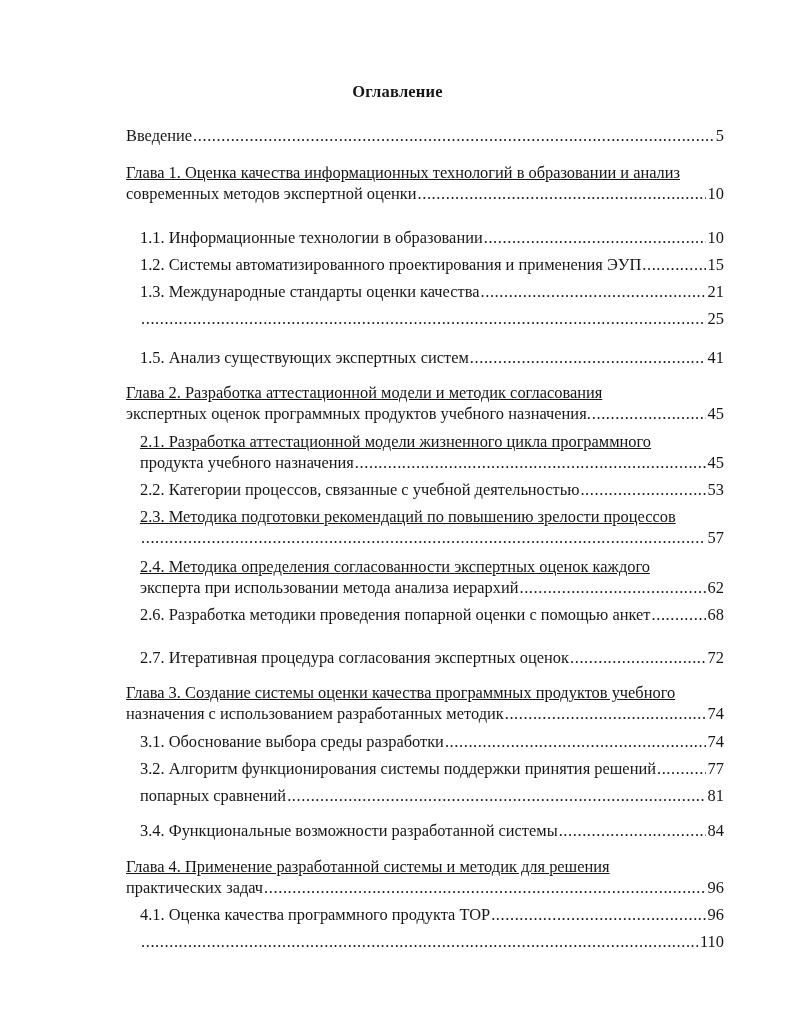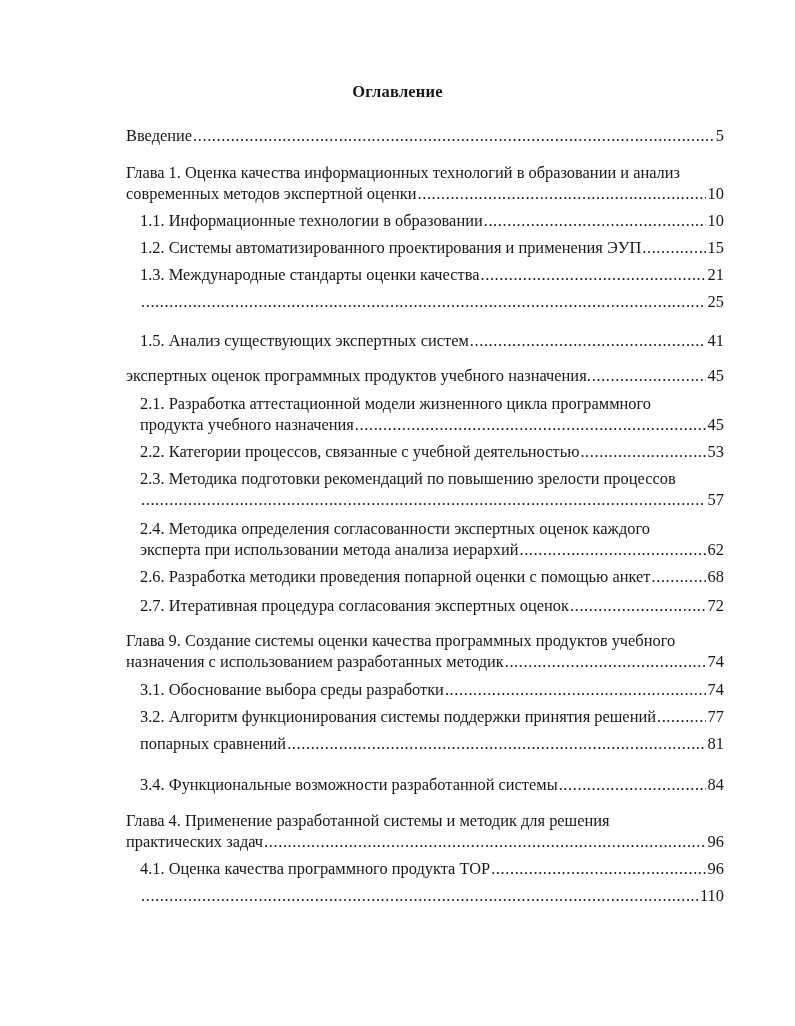--- a/index.html
+++ b/index.html
@@ -20,21 +20,21 @@
     .line { display: flex; align-items: baseline; white-space: nowrap; justify-content: center; }
     .line .txt { flex: 0 0 auto; }
     .line .dots {
       flex: 1 1 auto; overflow: hidden; white-space: nowrap; margin: 0 2px 0 1px;
       letter-spacing: 0.6px;
     }
     .line .dots::before {
       content: "..................................................................................................................................................................................................................";
     }
     .line .pg { flex: 0 0 auto; text-align: right; }
-    .first-line { white-space: nowrap; }
+    .first-line { white-space: nowrap; text-decoration: underline; }
   </style>
 </head>
 <body>
 
 <div class="page">
   <div class="title">Оглавление</div>
   <div class="toc" id="toc">
       <div class="entry chapter" style="margin-top: 0px;">
         <div class="line">
           <span class="txt">Введение</span>
@@ -43,21 +43,21 @@
         </div>
       </div>
       <div class="entry chapter" style="margin-top: 16px;">
         <div class="first-line">Глава 1. Оценка качества информационных технологий в образовании и анализ</div>
         <div class="line">
           <span class="txt">современных методов экспертной оценки</span>
           <span class="dots"></span>
           <span class="pg">10</span>
         </div>
       </div>
-      <div class="entry section" style="margin-top: 6px;">
+      <div class="entry section" style="margin-top: 23px;">
         <div class="line">
           <span class="txt">1.1. Информационные технологии в образовании</span>
           <span class="dots"></span>
           <span class="pg">10</span>
         </div>
       </div>
       <div class="entry section" style="margin-top: 6px;">
         <div class="line">
           <span class="txt">1.2. Системы автоматизированного проектирования и применения ЭУП</span>
           <span class="dots"></span>
@@ -78,20 +78,21 @@
         </div>
       </div>
       <div class="entry section" style="margin-top: 18px;">
         <div class="line">
           <span class="txt">1.5. Анализ существующих экспертных систем</span>
           <span class="dots"></span>
           <span class="pg">41</span>
         </div>
       </div>
       <div class="entry chapter" style="margin-top: 14px;">
+        <div class="first-line">Глава 2. Разработка аттестационной модели и методик согласования</div>
         <div class="line">
           <span class="txt">экспертных оценок программных продуктов учебного назначения.</span>
           <span class="dots"></span>
           <span class="pg">45</span>
         </div>
       </div>
       <div class="entry section" style="margin-top: 7px;">
         <div class="first-line">2.1. Разработка аттестационной модели жизненного цикла программного</div>
         <div class="line">
           <span class="txt">продукта учебного назначения</span>
@@ -122,29 +123,29 @@
           <span class="pg">62</span>
         </div>
       </div>
       <div class="entry section" style="margin-top: 6px;">
         <div class="line">
           <span class="txt">2.6. Разработка методики проведения попарной оценки с помощью анкет</span>
           <span class="dots"></span>
           <span class="pg">68</span>
         </div>
       </div>
-      <div class="entry section" style="margin-top: 8px;">
+      <div class="entry section" style="margin-top: 22px;">
         <div class="line">
           <span class="txt">2.7. Итеративная процедура согласования экспертных оценок</span>
           <span class="dots"></span>
           <span class="pg">72</span>
         </div>
       </div>
       <div class="entry chapter" style="margin-top: 14px;">
-        <div class="first-line">Глава 9. Создание системы оценки качества программных продуктов учебного</div>
+        <div class="first-line">Глава 3. Создание системы оценки качества программных продуктов учебного</div>
         <div class="line">
           <span class="txt">назначения с использованием разработанных методик</span>
           <span class="dots"></span>
           <span class="pg">74</span>
         </div>
       </div>
       <div class="entry section" style="margin-top: 7px;">
         <div class="line">
           <span class="txt">3.1. Обоснование выбора среды разработки</span>
           <span class="dots"></span>
@@ -158,21 +159,21 @@
           <span class="pg">77</span>
         </div>
       </div>
       <div class="entry section" style="margin-top: 6px;">
         <div class="line">
           <span class="txt">попарных сравнений</span>
           <span class="dots"></span>
           <span class="pg">81</span>
         </div>
       </div>
-      <div class="entry section" style="margin-top: 20px;">
+      <div class="entry section" style="margin-top: 14px;">
         <div class="line">
           <span class="txt">3.4. Функциональные возможности разработанной системы</span>
           <span class="dots"></span>
           <span class="pg">84</span>
         </div>
       </div>
       <div class="entry chapter" style="margin-top: 15px;">
         <div class="first-line">Глава 4. Применение разработанной системы и методик для решения</div>
         <div class="line">
           <span class="txt">практических задач</span>

